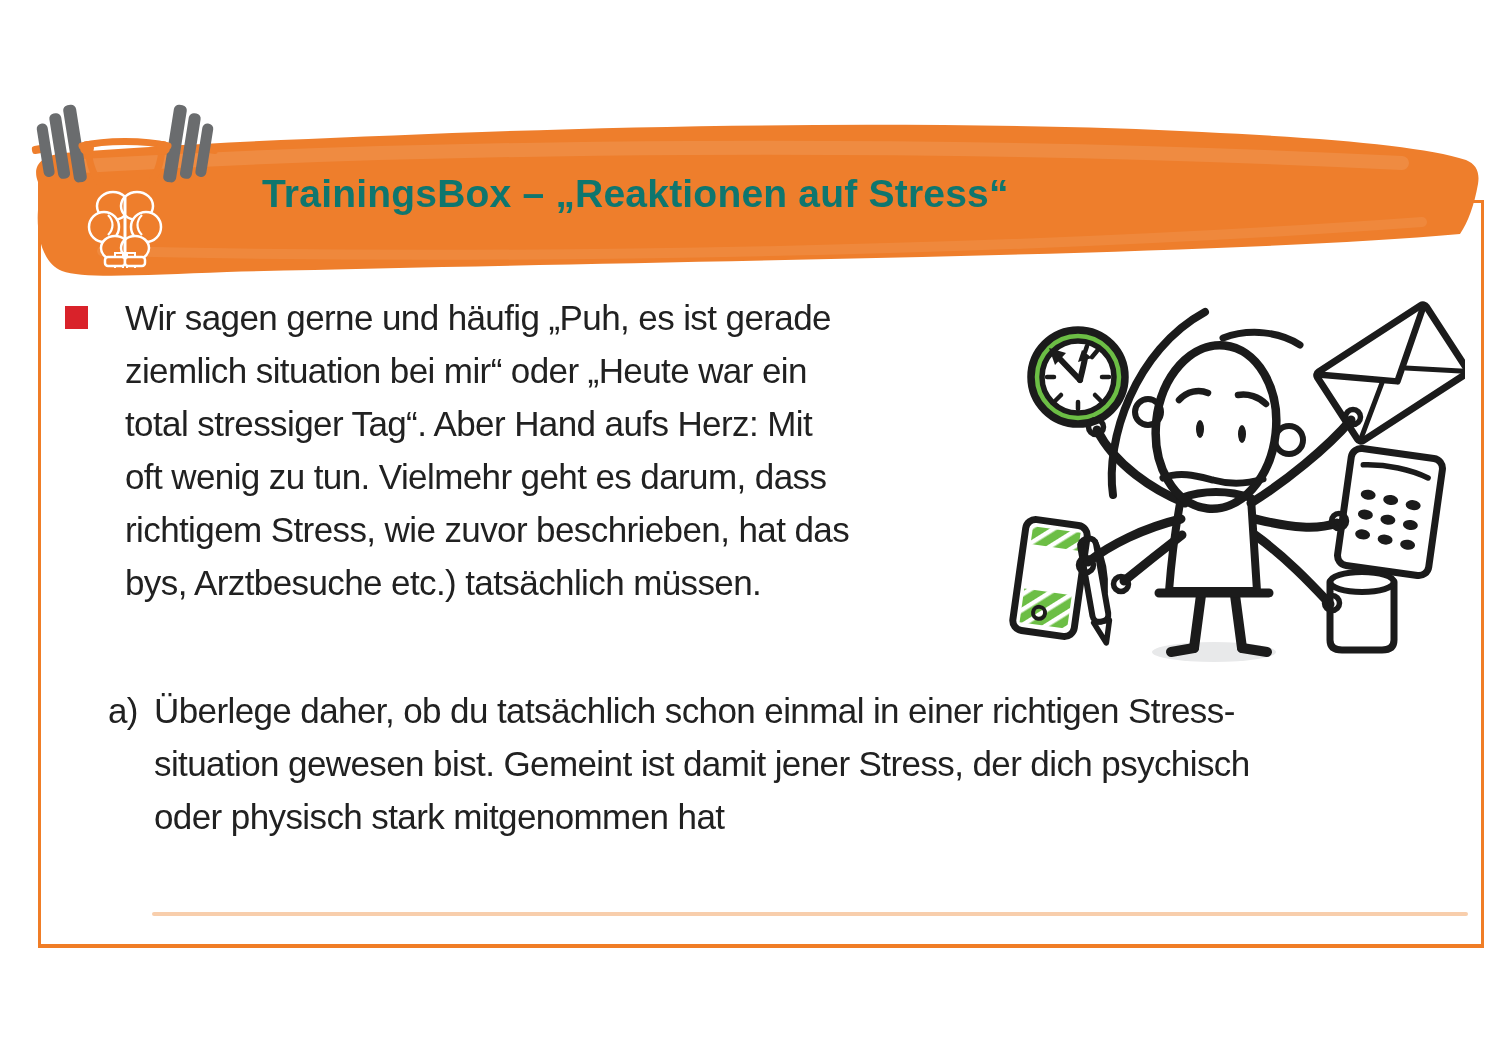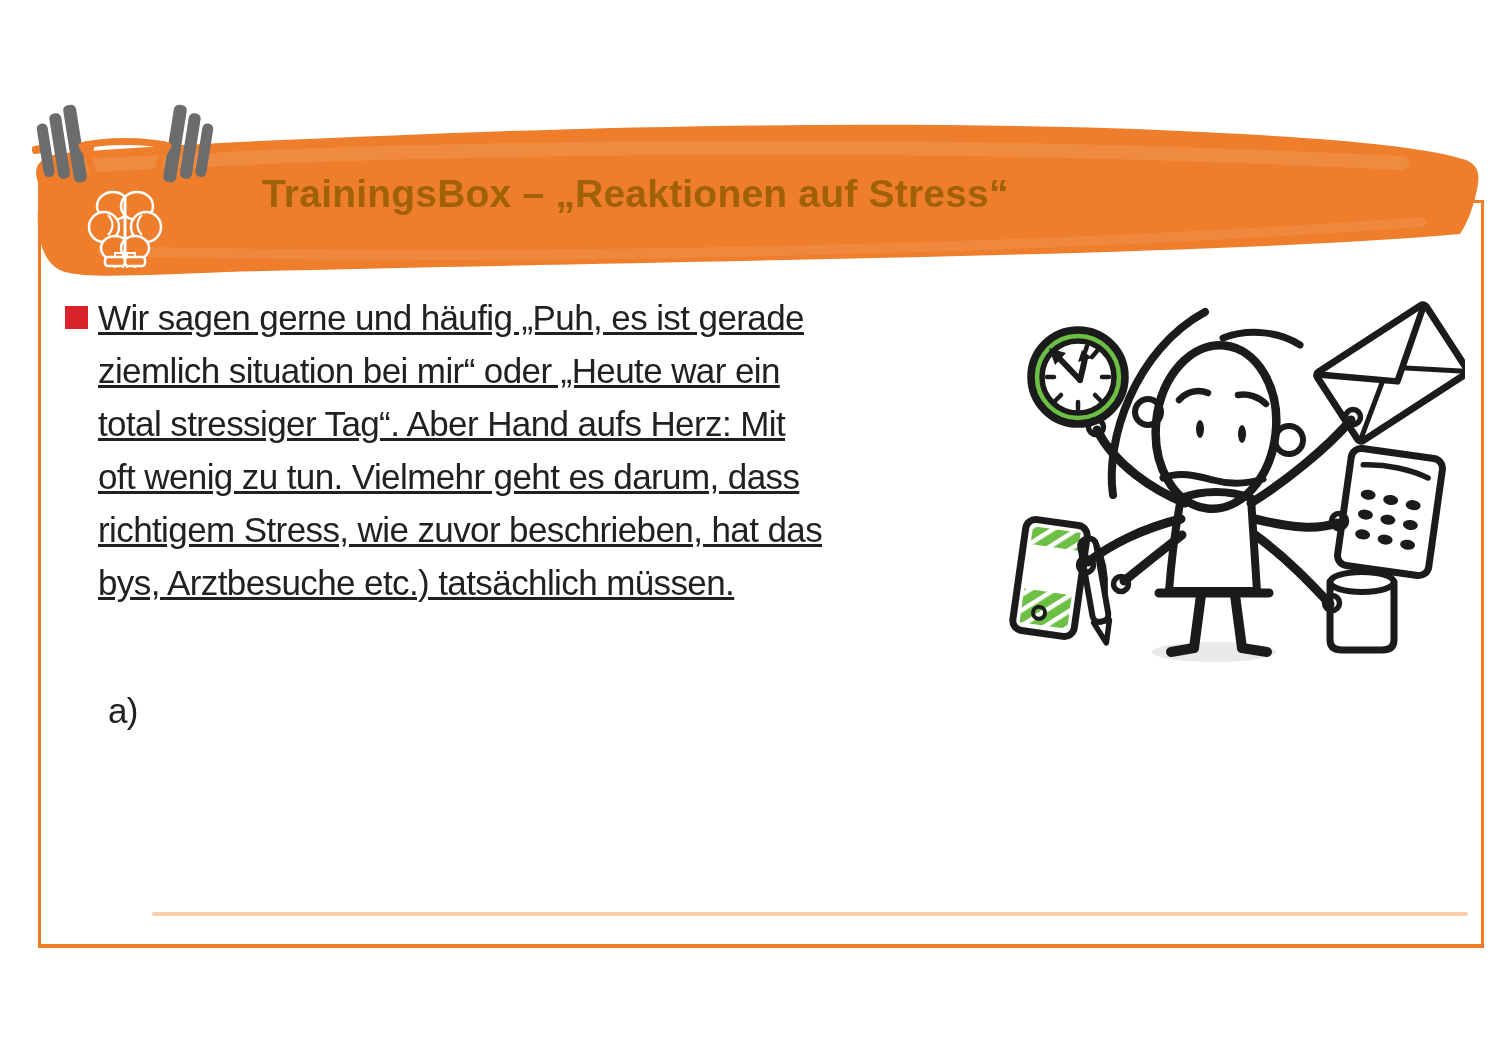--- a/index.html
+++ b/index.html
@@ -8,25 +8,25 @@
     --shadow-gray:#E8E9EA; --white:#FFFFFF; --ink:#1B1B1B;
   }
   *{margin:0;padding:0;box-sizing:border-box;}
   html,body{background:#fff;}
   .page{position:relative;width:1510px;height:1050px;background:var(--white);
          font-family:"Liberation Sans",sans-serif;overflow:hidden;}
   .content-box{position:absolute;left:38px;top:200px;width:1446px;height:748px;
          background:#fff;border:3px solid var(--orange-border);border-bottom-width:4px;}
   .banner-svg{position:absolute;left:22px;top:110px;width:1465px;height:180px;}
   .banner-title{position:absolute;left:262px;top:172px;width:840px;height:50px;
-         font-size:39px;font-weight:bold;color:#a16207;letter-spacing:.2px;white-space:nowrap;}
+         font-size:39px;font-weight:bold;color:#0f766e;letter-spacing:.2px;white-space:nowrap;}
   .brain-icon-svg{position:absolute;left:30px;top:103px;width:190px;height:165px;}
   .bullet{position:absolute;left:65px;top:306px;width:23px;height:23px;background:var(--red);}
-  .intro{position:absolute;left:98px;top:291px;width:868px;color:var(--text);
-         font-size:35px;letter-spacing:-0.6px;text-decoration:underline;}
+  .intro{position:absolute;left:125px;top:291px;width:868px;color:var(--text);
+         font-size:35px;letter-spacing:-0.6px;}
   .intro .tline{height:53px;line-height:53px;white-space:nowrap;}
   .item-a{position:absolute;left:108px;top:684px;width:1360px;color:var(--text);
          font-size:35px;letter-spacing:-0.6px;display:flex;}
   .item-a .a-label{width:46px;flex:0 0 46px;height:53px;line-height:53px;}
   .item-a .a-lines .tline{height:53px;line-height:53px;white-space:nowrap;}
   .illustration-svg{position:absolute;left:985px;top:290px;width:480px;height:400px;}
   .answer-line{position:absolute;left:152px;top:912px;width:1316px;height:4px;
          background:var(--line-light);border-radius:2px;}
   
   .ink{stroke:var(--ink);fill:none;stroke-linecap:round;stroke-linejoin:round;}
@@ -103,20 +103,25 @@
     <div class="tline">Wir sagen gerne und häufig „Puh, es ist gerade</div>
     <div class="tline">ziemlich situation bei mir“ oder „Heute war ein</div>
     <div class="tline">total stressiger Tag“. Aber Hand aufs Herz: Mit</div>
     <div class="tline">oft wenig zu tun. Vielmehr geht es darum, dass</div>
     <div class="tline">richtigem Stress, wie zuvor beschrieben, hat das</div>
     <div class="tline">bys, Arztbesuche etc.) tatsächlich müssen.</div>
   </div>
 
   <div class="item-a">
     <div class="a-label">a)</div>
+    <div class="a-lines">
+      <div class="tline">Überlege daher, ob du tatsächlich schon einmal in einer richtigen Stress-</div>
+      <div class="tline">situation gewesen bist. Gemeint ist damit jener Stress, der dich psychisch</div>
+      <div class="tline">oder physisch stark mitgenommen hat</div>
+    </div>
   </div>
 
   <svg class="illustration-svg" viewBox="0 0 480 400" aria-hidden="true">
     <defs>
       <pattern id="scrib" patternUnits="userSpaceOnUse" width="13" height="13" patternTransform="rotate(-40)">
         <rect width="13" height="13" fill="#ffffff"></rect>
         <rect y="1.5" width="13" height="8.5" class="green-fill"></rect>
       </pattern>
       <pattern id="scrib2" patternUnits="userSpaceOnUse" width="12" height="12" patternTransform="rotate(-46)">
         <rect width="12" height="12" fill="#ffffff"></rect>

